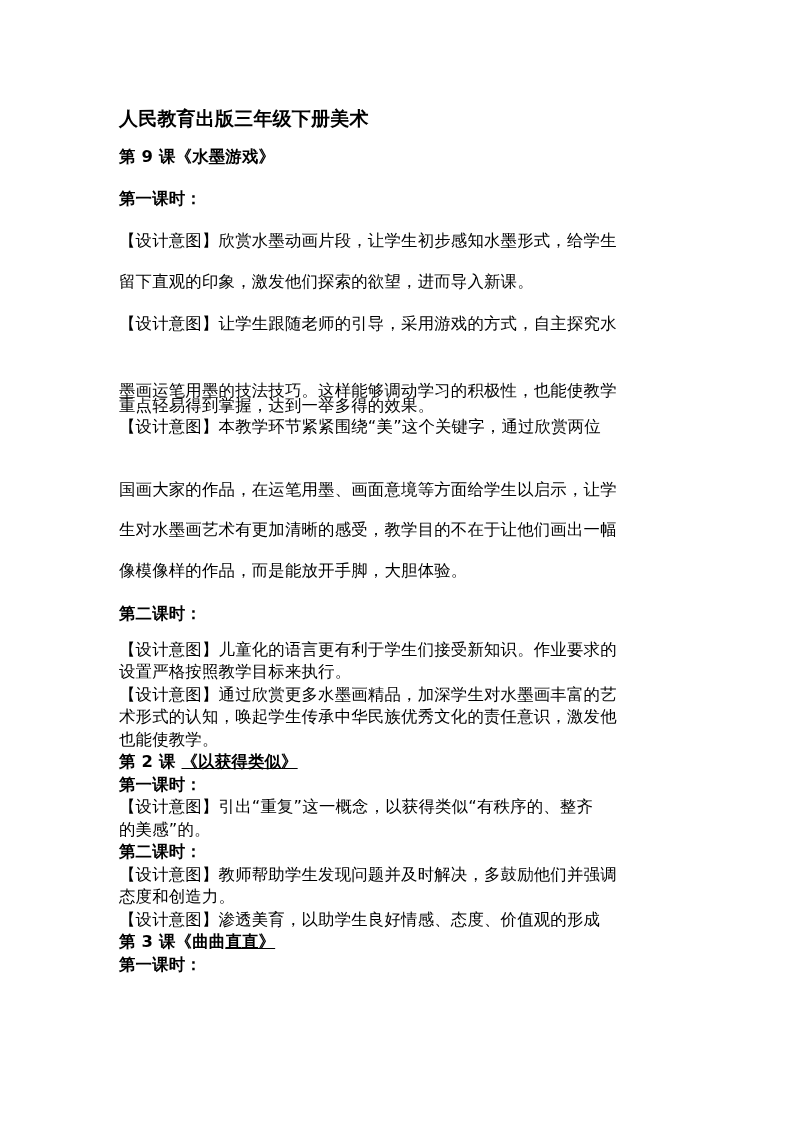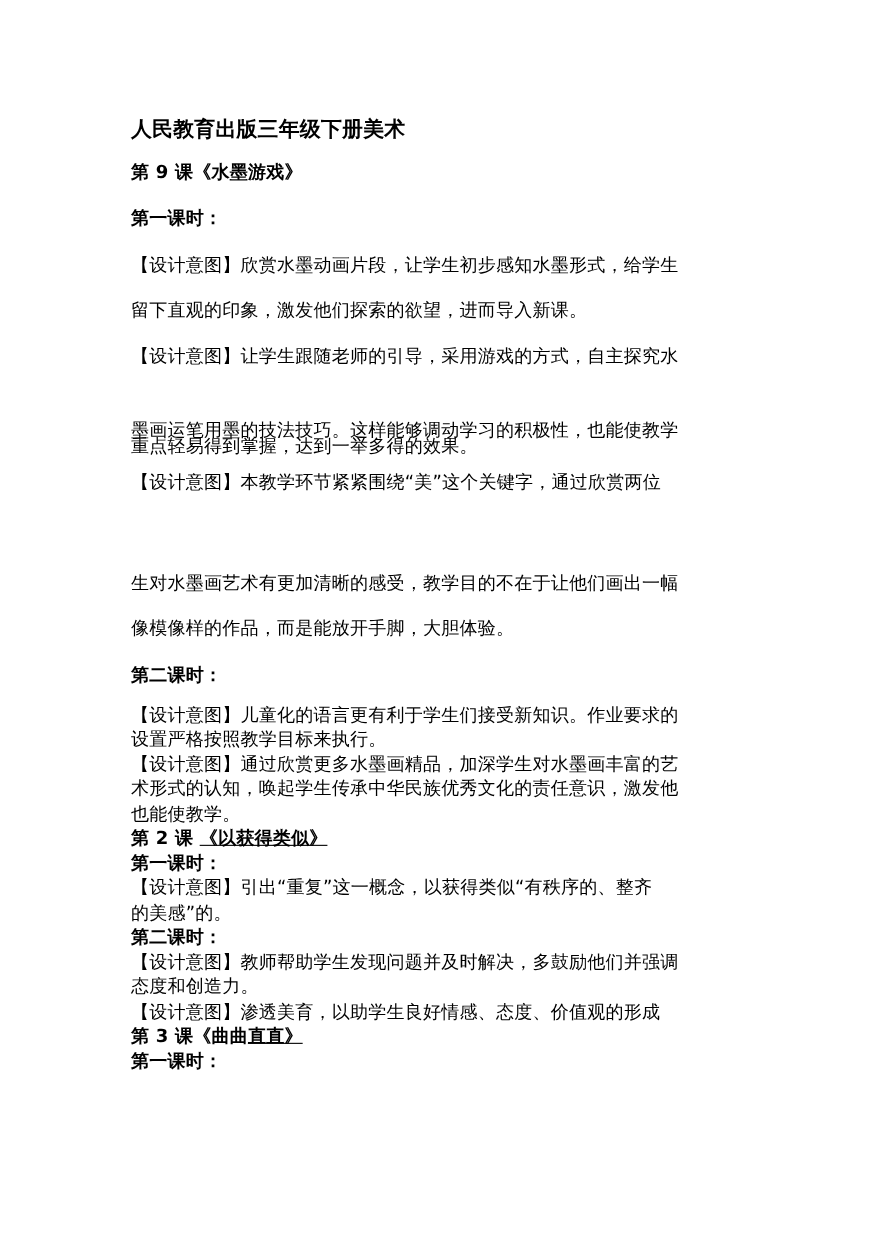--- a/index.html
+++ b/index.html
@@ -20,21 +20,22 @@
   <div class="line h" style="top:147px;">第 9 课《水墨游戏》</div>
   <div class="line h" style="top:189px;">第一课时：</div>
 
   <div class="line" style="top:231px;">【设计意图】欣赏水墨动画片段，让学生初步感知水墨形式，给学生</div>
   <div class="line" style="top:272px;">留下直观的印象，激发他们探索的欲望，进而导入新课。</div>
 
   <div class="line" style="top:314px;">【设计意图】让学生跟随老师的引导，采用游戏的方式，自主探究水</div>
   <div class="line" style="top:355px;margin-top:26px;">墨画运笔用墨的技法技巧。这样能够调动学习的积极性，也能使教学</div>
   <div class="line" style="top:396px;">重点轻易得到掌握，达到一举多得的效果。</div>
 
-  <div class="line" style="top:429px;">【设计意图】本教学环节紧紧围绕“美”这个关键字，通过欣赏两位</div>
+  <div class="line" style="top:417px;">【设计意图】本教学环节紧紧围绕“美”这个关键字，通过欣赏两位</div>
+  <div class="line" style="top:480px;">国画大家的作品，在运笔用墨、画面意境等方面给学生以启示，让学</div>
   <div class="line" style="top:520px;">生对水墨画艺术有更加清晰的感受，教学目的不在于让他们画出一幅</div>
   <div class="line" style="top:561px;">像模像样的作品，而是能放开手脚，大胆体验。</div>
 
   <div class="line h" style="top:604px;">第二课时：</div>
 
   <div class="line" style="top:640px;">【设计意图】儿童化的语言更有利于学生们接受新知识。作业要求的</div>
   <div class="line" style="top:662px;">设置严格按照教学目标来执行。</div>
   <div class="line" style="top:685px;">【设计意图】通过欣赏更多水墨画精品，加深学生对水墨画丰富的艺</div>
   <div class="line" style="top:707px;">术形式的认知，唤起学生传承中华民族优秀文化的责任意识，激发他</div>
   <div class="line" style="top:730px;">也能使教学。</div>

